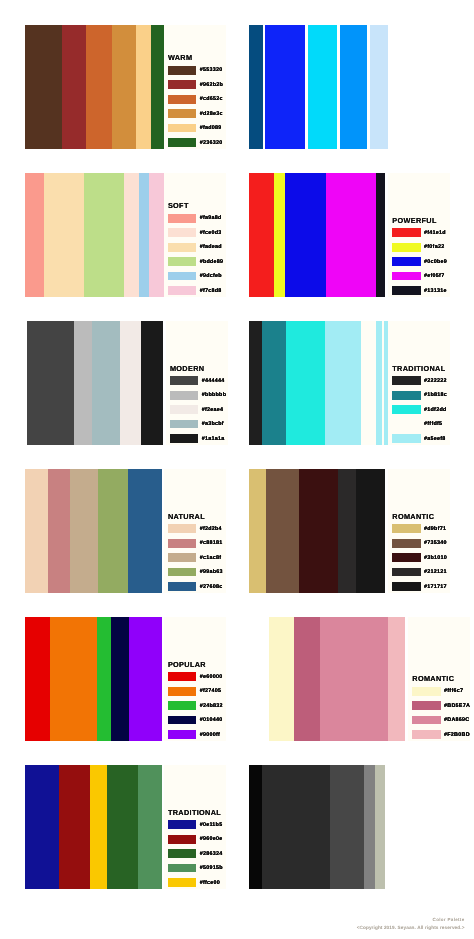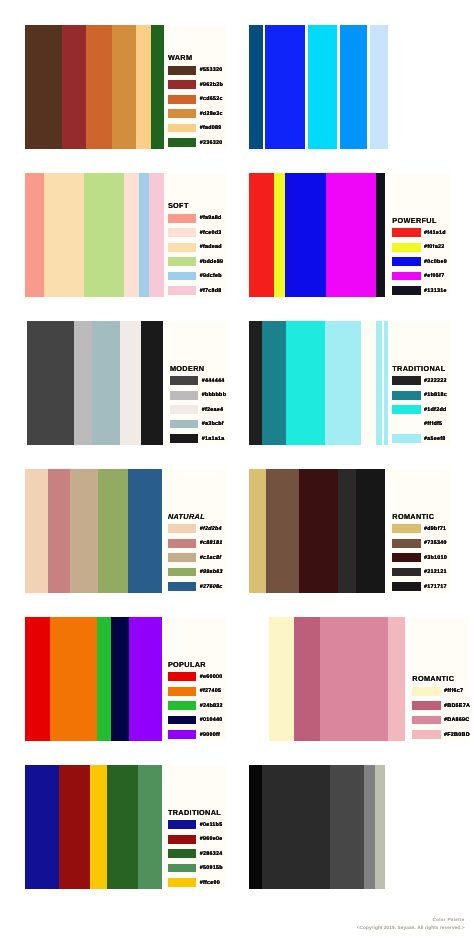--- a/index.html
+++ b/index.html
@@ -216,21 +216,21 @@
       </div>
     </div>
     <div class="card" style="left: 25px; top: 469.2px; width: 200.7px;">
       <div class="strips">
         <div class="strip" style="width: 22.7px; background: rgb(242, 210, 180);"></div>
         <div class="strip" style="width: 22.7px; background: rgb(200, 129, 129);"></div>
         <div class="strip" style="width: 27.9px; background: rgb(196, 172, 141);"></div>
         <div class="strip" style="width: 30.1px; background: rgb(147, 171, 97);"></div>
         <div class="strip" style="width: 33.7px; background: rgb(40, 93, 140);"></div>
       </div>
-      <div class="panel" style="left: 138.8px; width: 61.9px; font-style: italic;">
+      <div class="panel" style="left: 138.8px; width: 61.9px;">
         <div class="pal-title" style="top: 43.5px;">NATURAL</div>
         <div class="sw-row" style="top: 55.2px;">
           <div class="sw" style="background: rgb(242, 210, 180);"></div>
           <span class="sw-hex">#f2d2b4</span>
         </div>
         <div class="sw-row" style="top: 69.65px;">
           <div class="sw" style="background: rgb(200, 129, 129);"></div>
           <span class="sw-hex">#c88181</span>
         </div>
         <div class="sw-row" style="top: 84.1px;">

